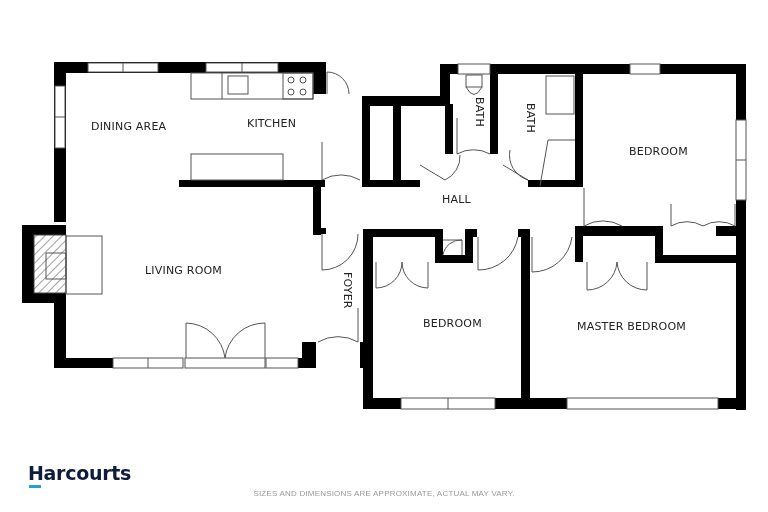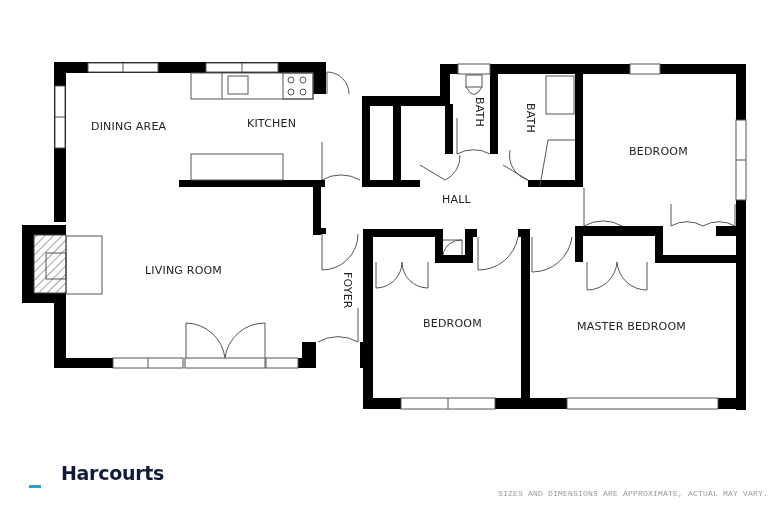--- a/index.html
+++ b/index.html
@@ -4,24 +4,24 @@
 <style>
   html, body { margin: 0; padding: 0; background: #ffffff; }
   body { width: 768px; height: 512px; position: relative; overflow: hidden;
          font-family: "DejaVu Sans", "Liberation Sans", sans-serif; }
   #plan { position: absolute; left: 0; top: 0; }
   .lbl { font-family: "DejaVu Sans", sans-serif; font-size: 11px; fill: #222; letter-spacing: 0.2px; }
   .w { fill: #000; }
   .thin { fill: none; stroke: #555; stroke-width: 1; }
   .win { fill: #fff; stroke: #555; stroke-width: 1; }
   .brand { position: absolute; left: 28px; top: 462px; font-family: "DejaVu Sans", sans-serif;
-           font-weight: bold; font-size: 19px; color: #0f1b3c; letter-spacing: -0.3px; margin-left: 33px; }
+           font-weight: bold; font-size: 19px; color: #0f1b3c; letter-spacing: -0.3px; }
   .brand-bar { position: absolute; left: 29px; top: 485px; width: 12px; height: 3px; background: #1fa3d6; }
-  .disclaimer { position: absolute; left: 0; width: 768px; top: 489px; text-align: right;
-                font-family: Liberation Mono, monospace; font-size: 8px; color: #9a9a9a; letter-spacing: 0.2px; }
+  .disclaimer { position: absolute; left: 0; width: 768px; top: 489px; text-align: center;
+                font-family: Liberation Sans, sans-serif; font-size: 8px; color: #9a9a9a; letter-spacing: 0.2px; }
 </style>
 </head>
 <body>
 
 <svg id="plan" width="768" height="512" viewBox="0 0 768 512">
 
   <g>
 
     <rect class="w" x="54" y="62" width="272" height="11"></rect>
     <rect class="w" x="54" y="62" width="12" height="160"></rect>

